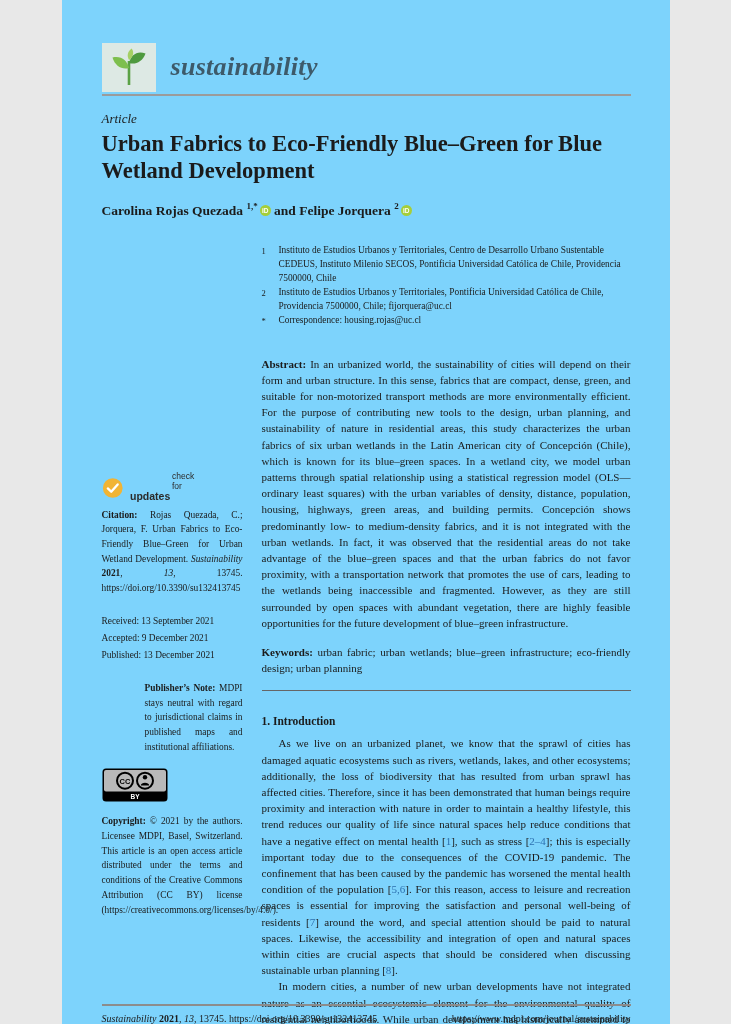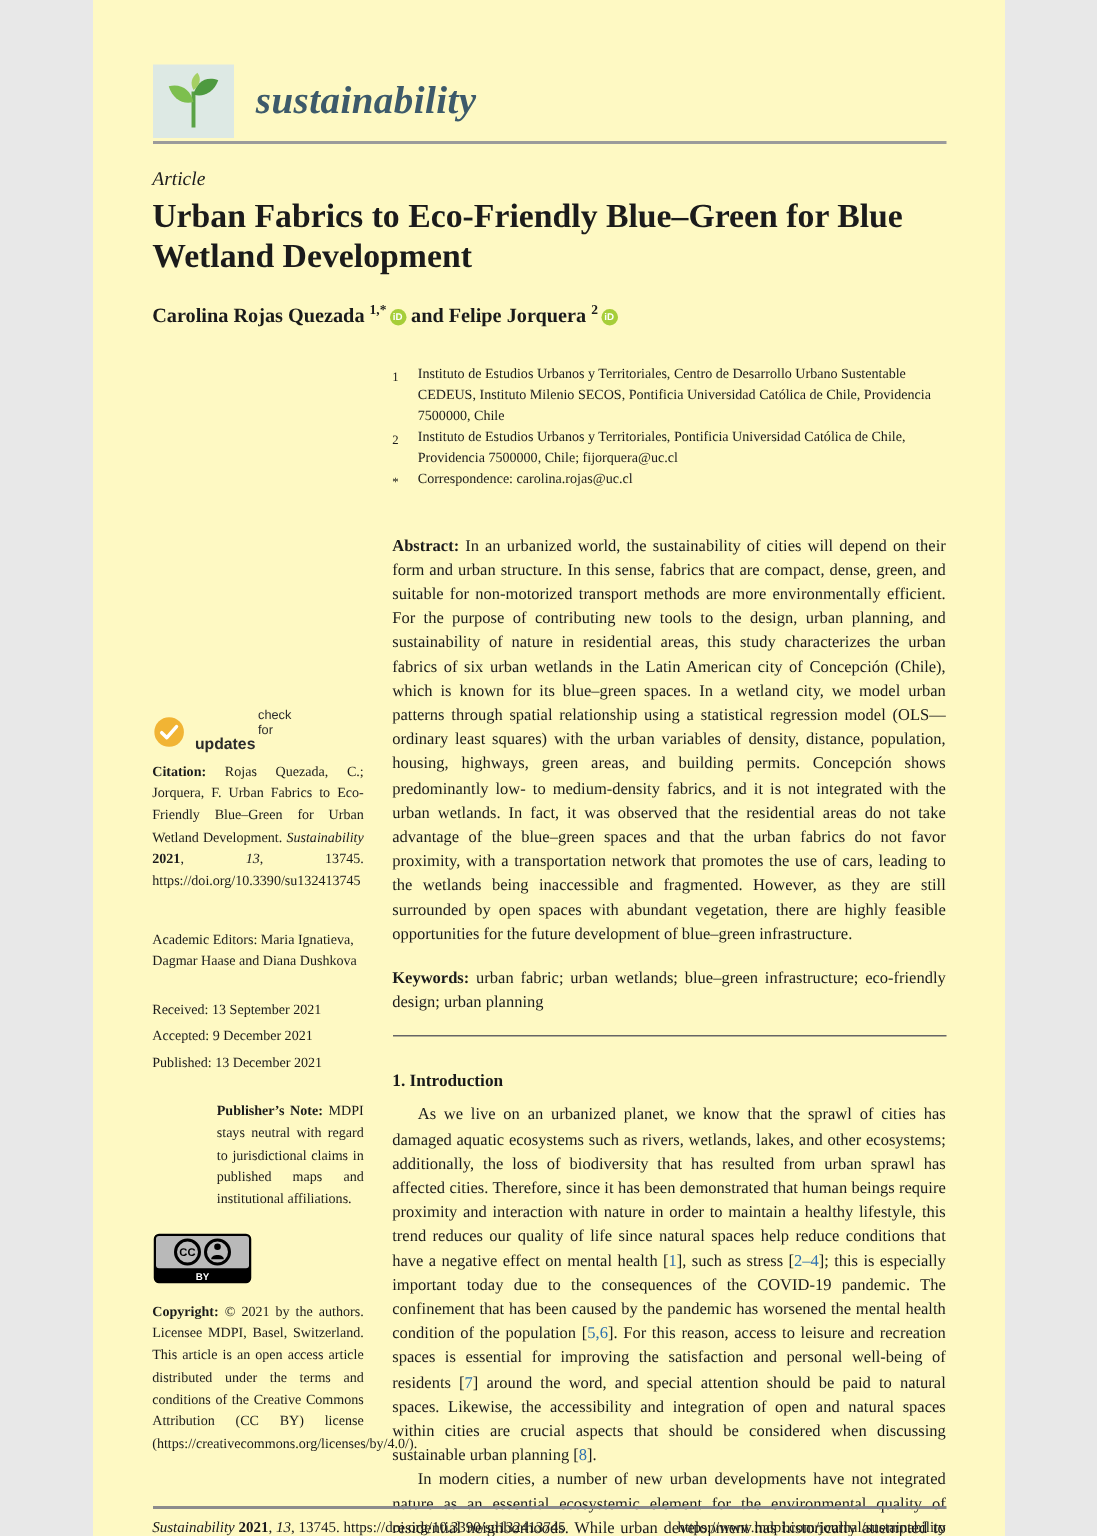--- a/index.html
+++ b/index.html
@@ -1,19 +1,19 @@
 <!DOCTYPE html>
 <html><head>
 <meta charset="utf-8">
 <style>
   * { margin:0; padding:0; box-sizing:border-box; }
   html,body { background:#e8e8e8; }
   .page {
     position:relative; width:608px; height:1024px; margin:0 auto;
-    background:#fef9c3; overflow:hidden; color:#1b1b1b;
+    background:#7dd3fc; overflow:hidden; color:#1b1b1b;
     font-family:"Liberation Serif","DejaVu Serif",serif;
   }
   
   .header { display:flex; align-items:center; margin:42px 39px 0 40px; height:50px; }
   .logo-box { width:54px; height:49px; background:#dde9e4; display:flex; align-items:center; justify-content:center; }
   .journal-name { margin-left:15px; font-size:26px; font-weight:bold; font-style:italic; color:#3d5a6a; letter-spacing:.3px; }
   .mdpi-logo { margin-left:auto; }
   .header-rule { margin:2px 39px 0 40px; border-top:2px solid #9b9b9b; }
   
   .article-label { margin:15px 0 0 40px; font-size:13px; font-style:italic; }
@@ -92,21 +92,20 @@
           <circle cx="12" cy="12" r="11" fill="#f1b434"></circle>
           <path d="M6.5 12.5 L10.3 16.2 L17.5 8" stroke="#ffffff" stroke-width="2.6" fill="none" stroke-linecap="round" stroke-linejoin="round"></path>
         </svg>
         <span class="check-text">
           <span class="l1">check for</span>
           <span class="l2">updates</span>
         </span>
       </div>
 
       <div class="sb-citation"><span class="b">Citation: </span>Rojas Quezada, C.; Jorquera, F. Urban Fabrics to Eco-Friendly Blue–Green for Urban Wetland Development. <span class="i">Sustainability</span> <span class="b">2021</span>, <span class="i">13</span>, 13745. https://doi.org/10.3390/su132413745</div>
-      <div class="sb-editors">Academic Editors: Maria Ignatieva, Dagmar Haase and Diana Dushkova</div>
       <div class="sb-received">Received: 13 September 2021</div>
       <div class="sb-accepted">Accepted: 9 December 2021</div>
       <div class="sb-published">Published: 13 December 2021</div>
       <div class="sb-note"><span class="b">Publisher’s Note: </span>MDPI stays neutral with regard to jurisdictional claims in published maps and institutional affiliations.</div>
 
       <svg class="cc-badge" width="66" height="34" viewBox="0 0 66 34">
         <rect x="0.5" y="0.5" width="65" height="33" rx="3.5" fill="#000000"></rect>
         <rect x="2" y="2" width="62" height="21.5" rx="2" fill="#b9b9b9"></rect>
         <circle cx="23" cy="12.7" r="8" fill="none" stroke="#000000" stroke-width="2"></circle>
         <text x="23" y="15.6" text-anchor="middle" font-family="Liberation Sans, sans-serif" font-size="7.5" font-weight="bold" fill="#000000">CC</text>
@@ -124,21 +123,21 @@
         <div class="aff-row">
           <span class="aff-marker">1</span>
           <span class="aff-text">Instituto de Estudios Urbanos y Territoriales, Centro de Desarrollo Urbano Sustentable CEDEUS, Instituto Milenio SECOS, Pontificia Universidad Católica de Chile, Providencia 7500000, Chile</span>
         </div>
         <div class="aff-row">
           <span class="aff-marker">2</span>
           <span class="aff-text">Instituto de Estudios Urbanos y Territoriales, Pontificia Universidad Católica de Chile, Providencia 7500000, Chile; fijorquera@uc.cl</span>
         </div>
         <div class="aff-row">
           <span class="aff-marker">*</span>
-          <span class="aff-text">Correspondence: carolina.rojas@uc.cl</span>
+          <span class="aff-text">Correspondence: housing.rojas@uc.cl</span>
         </div>
       </div>
 
       <div class="abstract"><span class="b">Abstract: </span>In an urbanized world, the sustainability of cities will depend on their form and urban structure. In this sense, fabrics that are compact, dense, green, and suitable for non-motorized transport methods are more environmentally efficient. For the purpose of contributing new tools to the design, urban planning, and sustainability of nature in residential areas, this study characterizes the urban fabrics of six urban wetlands in the Latin American city of Concepción (Chile), which is known for its blue–green spaces. In a wetland city, we model urban patterns through spatial relationship using a statistical regression model (OLS—ordinary least squares) with the urban variables of density, distance, population, housing, highways, green areas, and building permits. Concepción shows predominantly low- to medium-density fabrics, and it is not integrated with the urban wetlands. In fact, it was observed that the residential areas do not take advantage of the blue–green spaces and that the urban fabrics do not favor proximity, with a transportation network that promotes the use of cars, leading to the wetlands being inaccessible and fragmented. However, as they are still surrounded by open spaces with abundant vegetation, there are highly feasible opportunities for the future development of blue–green infrastructure.</div>
       <div class="keywords"><span class="b">Keywords: </span>urban fabric; urban wetlands; blue–green infrastructure; eco-friendly design; urban planning</div>
       <div class="kw-rule"></div>
 
       <div class="section-heading">1. Introduction</div>
       <p class="para">As we live on an urbanized planet, we know that the sprawl of cities has damaged aquatic ecosystems such as rivers, wetlands, lakes, and other ecosystems; additionally, the loss of biodiversity that has resulted from urban sprawl has affected cities. Therefore, since it has been demonstrated that human beings require proximity and interaction with nature in order to maintain a healthy lifestyle, this trend reduces our quality of life since natural spaces help reduce conditions that have a negative effect on mental health [<span class="ref">1</span>], such as stress [<span class="ref">2–4</span>]; this is especially important today due to the consequences of the COVID-19 pandemic. The confinement that has been caused by the pandemic has worsened the mental health condition of the population [<span class="ref">5,6</span>]. For this reason, access to leisure and recreation spaces is essential for improving the satisfaction and personal well-being of residents [<span class="ref">7</span>] around the word, and special attention should be paid to natural spaces. Likewise, the accessibility and integration of open and natural spaces within cities are crucial aspects that should be considered when discussing sustainable urban planning [<span class="ref">8</span>].</p>
       <p class="para">In modern cities, a number of new urban developments have not integrated nature as an essential ecosystemic element for the environmental quality of residential neighborhoods. While urban development has historically attempted to create healthier cities, such as through the theoretical garden city that was developed by Ebenezer Howard in 1898 [<span class="ref">9</span>], which favored greener and more natural designs, which, despite its contributions to urban planning, has ended up as a very utopian concept for developing cities because of staggering urban growth and environmentally negative external factors. In fact,</p>

